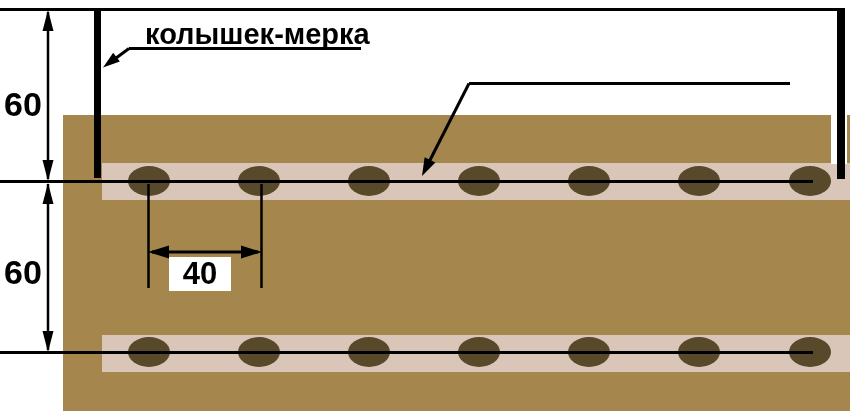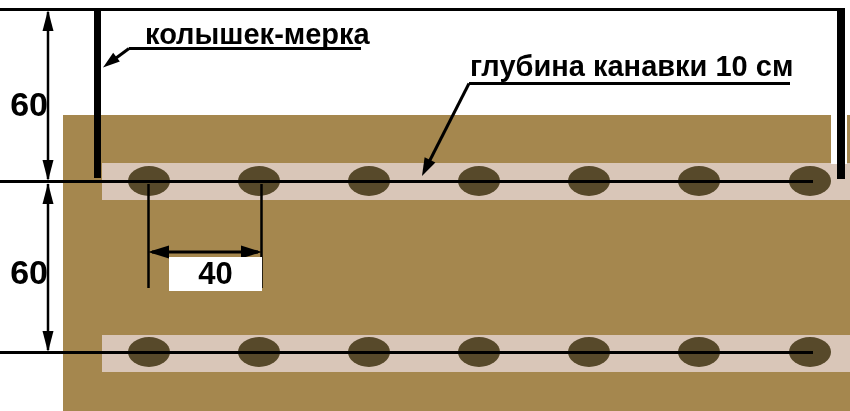--- a/index.html
+++ b/index.html
@@ -19,25 +19,25 @@
   .strip{position:absolute;left:102px;width:748px;height:37px;background:var(--groove);}
   .strip-top{top:163px;}
   .strip-bottom{top:335px;}
   .white-band{position:absolute;left:831px;top:0;width:16px;height:164px;background:var(--bg);}
   .seeds{position:absolute;left:0;top:0;width:0;height:0;}
   .seed{position:absolute;width:42px;height:30px;border-radius:50%;background:var(--seed);}
   svg.linework{position:absolute;left:0;top:0;pointer-events:none;}
   .label{position:absolute;font-weight:bold;color:var(--ink);white-space:nowrap;line-height:1;text-align:center;}
   .label-stake{left:145px;top:20px;font-size:29px;}
   .label-groove{left:470px;top:52px;font-size:29px;}
-  .dim-60{left:4px;width:44px;text-align:right;font-size:34px;}
+  .dim-60{left:4px;width:44px;text-align:left;font-size:34px;}
   .dim-60-top{top:87px;}
   .dim-60-bottom{top:255px;}
   .dim-40-box{
-    position:absolute;left:169px;top:257px;width:93px;height:34px;background:var(--bg);
+    position:absolute;left:169px;top:257px;width:62px;height:34px;background:var(--bg);
     display:flex;align-items:center;justify-content:center;
     font-weight:bold;font-size:31px;color:var(--ink);
   }
 </style>
 </head>
 <body>
 
 <div class="stage">
 
   <div class="soil"></div>
@@ -104,21 +104,20 @@
       <line x1="148.5" y1="184" x2="148.5" y2="288" stroke="#000" stroke-width="2.5"></line>
       <line x1="261.5" y1="184" x2="261.5" y2="288" stroke="#000" stroke-width="2.5"></line>
       <line x1="152" y1="252" x2="258" y2="252" stroke="#000" stroke-width="3"></line>
       <polygon points="148,252 169,245.5 169,258.5" fill="#000"></polygon>
       <polygon points="262,252 241,245.5 241,258.5" fill="#000"></polygon>
     </g>
   </svg>
 
   <div class="label label-stake">колышек-мерка</div>
 
-  <div class="label label-groove">глубина канавки 10 см</div>
 
   <div class="label dim-60 dim-60-top">60</div>
 
   <div class="label dim-60 dim-60-bottom">60</div>
 
   <div class="dim-40-box">
     <span>40</span>
   </div>
 
 </div>

